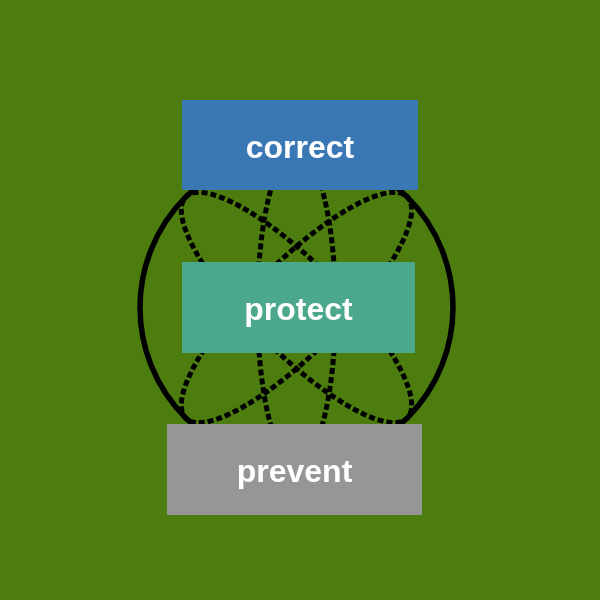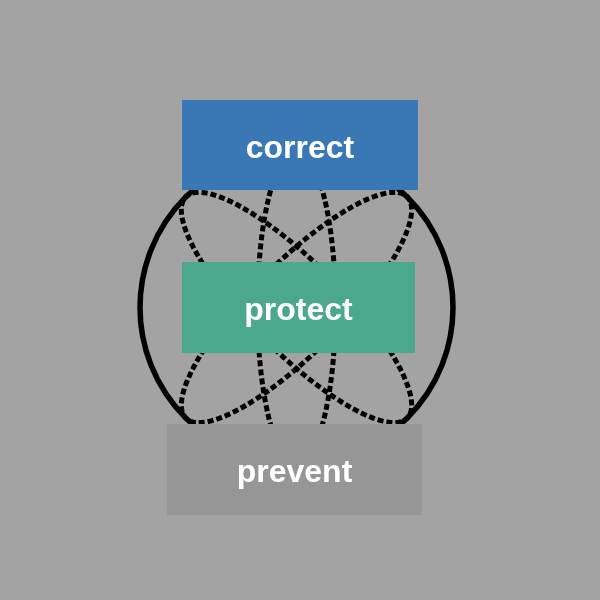--- a/index.html
+++ b/index.html
@@ -4,21 +4,21 @@
 <style>
   html, body {
     margin: 0;
     padding: 0;
     background: #ffffff;
   }
   .stage {
     position: relative;
     width: 600px;
     height: 600px;
-    background: #a3a3a3;
+    background: #4d7c0f;
     overflow: hidden;
   }
   svg { display: block; }
   .outline {
     fill: none;
     stroke-width: 5.5;
   }
   .dotted {
     fill: none;
     stroke-width: 5;

